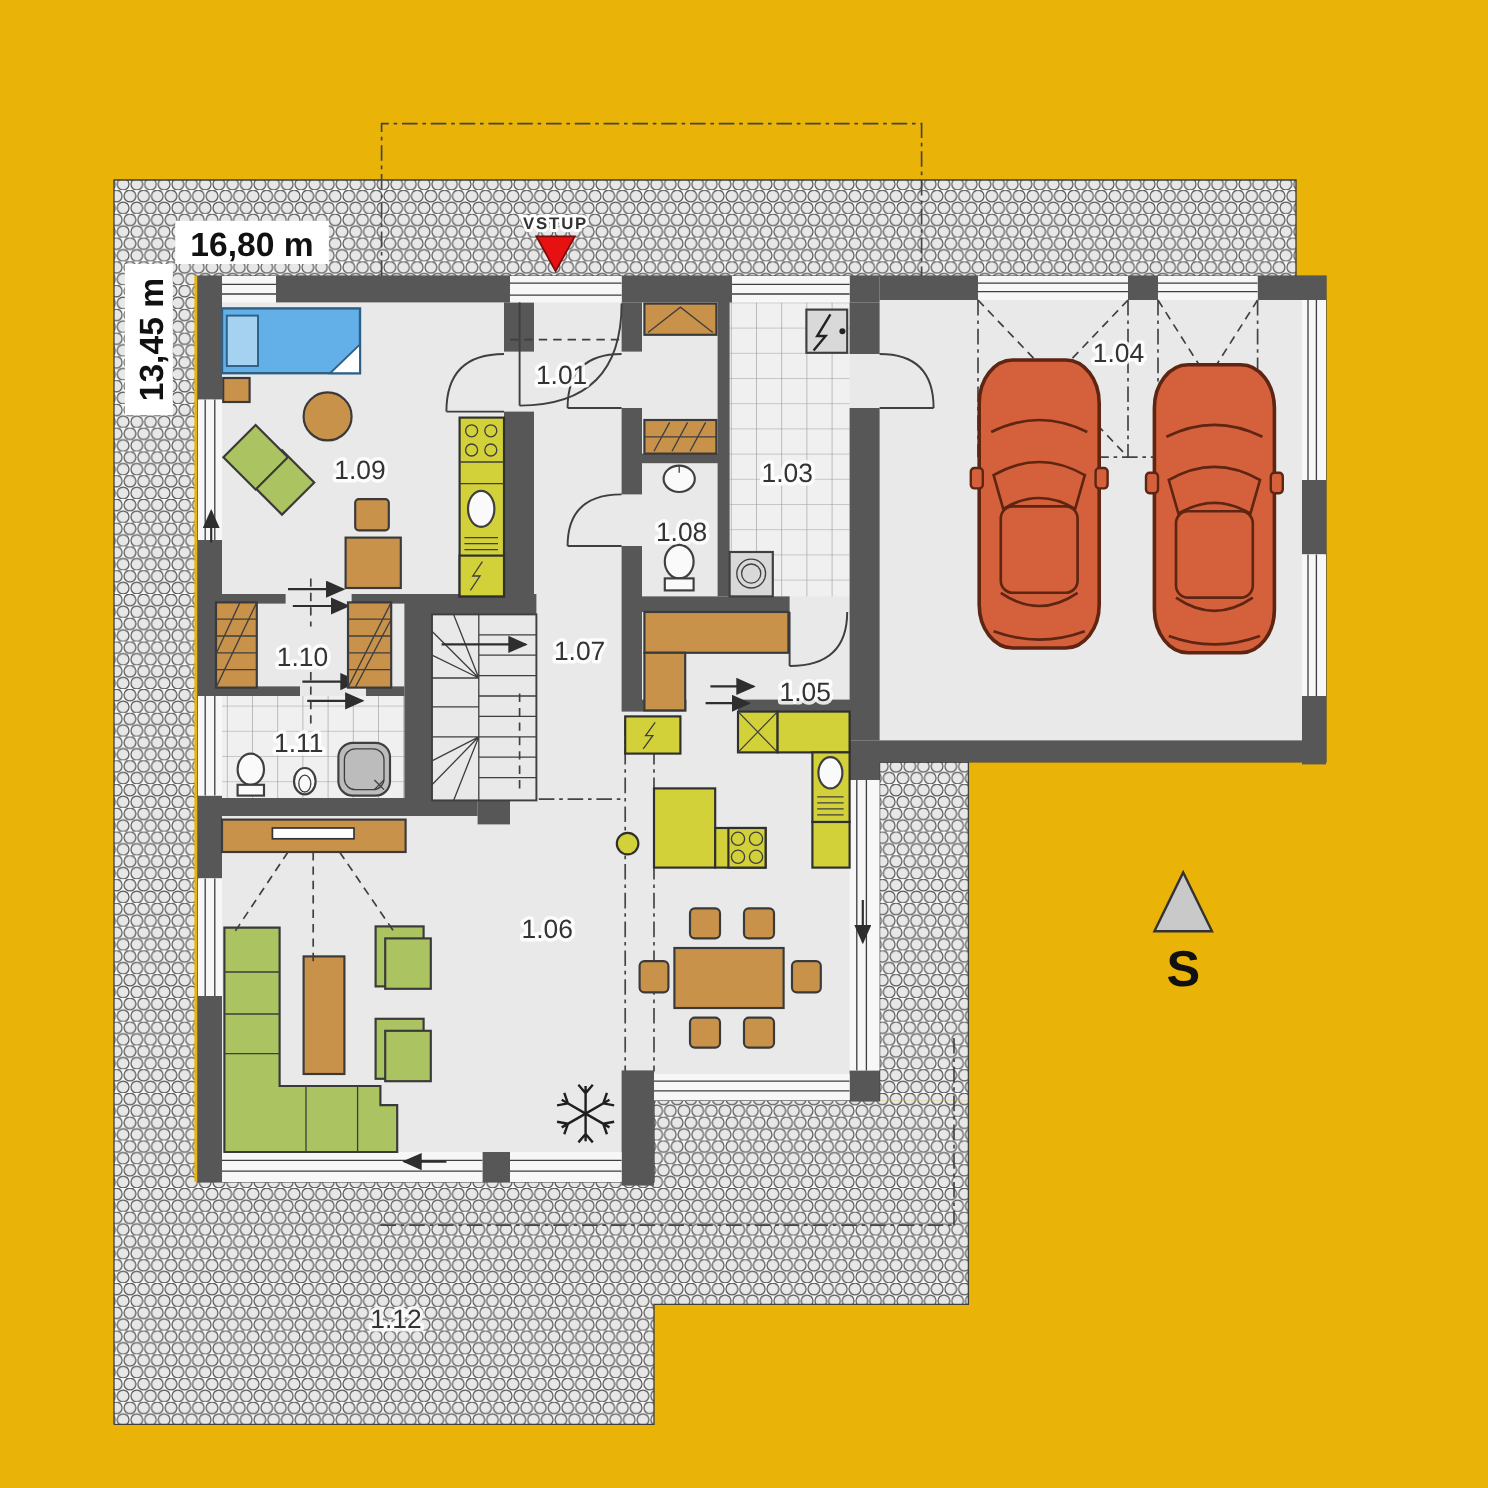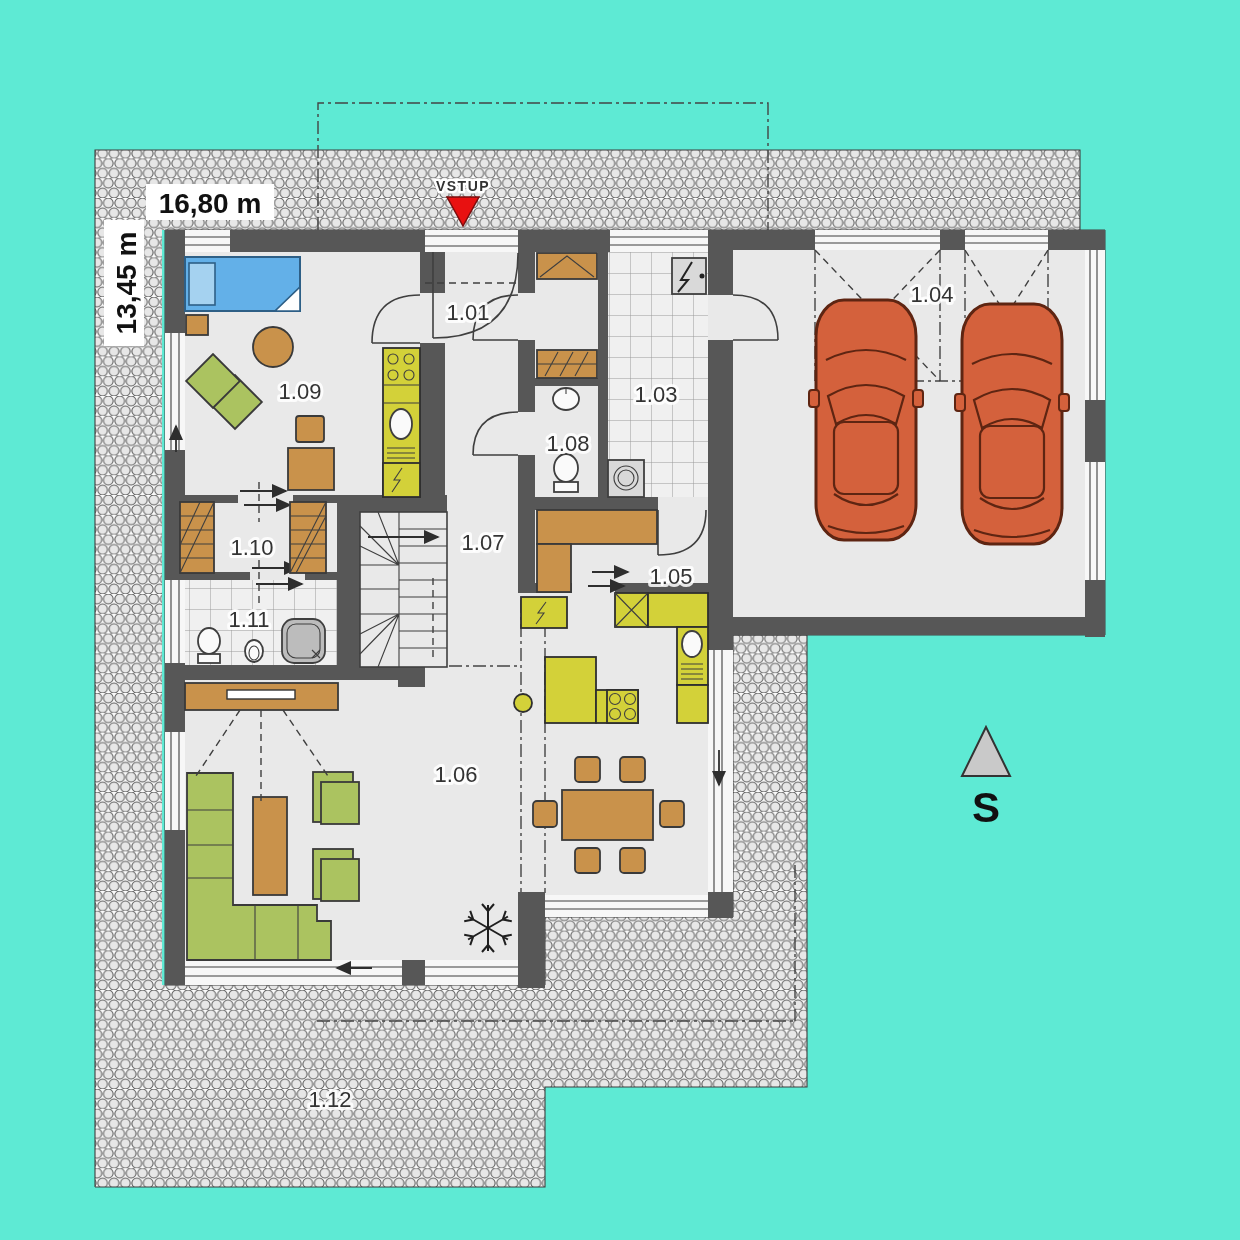--- a/index.html
+++ b/index.html
@@ -1,16 +1,16 @@
 <!DOCTYPE html>
 <html style="--wall: #575757; --floor: #e9e9e9; --wood: #c9924b; --green: #abc360; --kitchen: #d3d139; --car: #d4613c; --bed: #63b0e8; --pillow: #a5d2f0; --red: #e81111; --shower: #bcbcbc; --compass: #c9c9c9;"><head>
 <meta charset="utf-8">
 <style>
   html,body{margin:0;padding:0;background:#fff;}
-  #canvas{position:relative;width:1240px;height:1240px;background:#5eead4;overflow:hidden;
+  #canvas{position:relative;width:1240px;height:1240px;background:#eab308;overflow:hidden;
           font-family:"Liberation Sans",sans-serif;}
   svg{display:block}
   .wall{fill:var(--wall,#575757);}
   .floorfill{fill:var(--floor,#e9e9e9);}
   .wood{fill:var(--wood,#c9924b);stroke:#3a3a3a;stroke-width:1.8;}
   .green{fill:var(--green,#abc360);stroke:#3a3a3a;stroke-width:1.8;}
   .yellow{fill:var(--kitchen,#d3d139);stroke:#2f2f2f;stroke-width:1.8;}
   .car-body{fill:var(--car,#d4613c);stroke:#5e2512;stroke-width:3;}
   .car-line{fill:none;stroke:#5e2512;stroke-width:2.2;}
   .bed{fill:var(--bed,#63b0e8);stroke:#2e5f86;stroke-width:2;}

